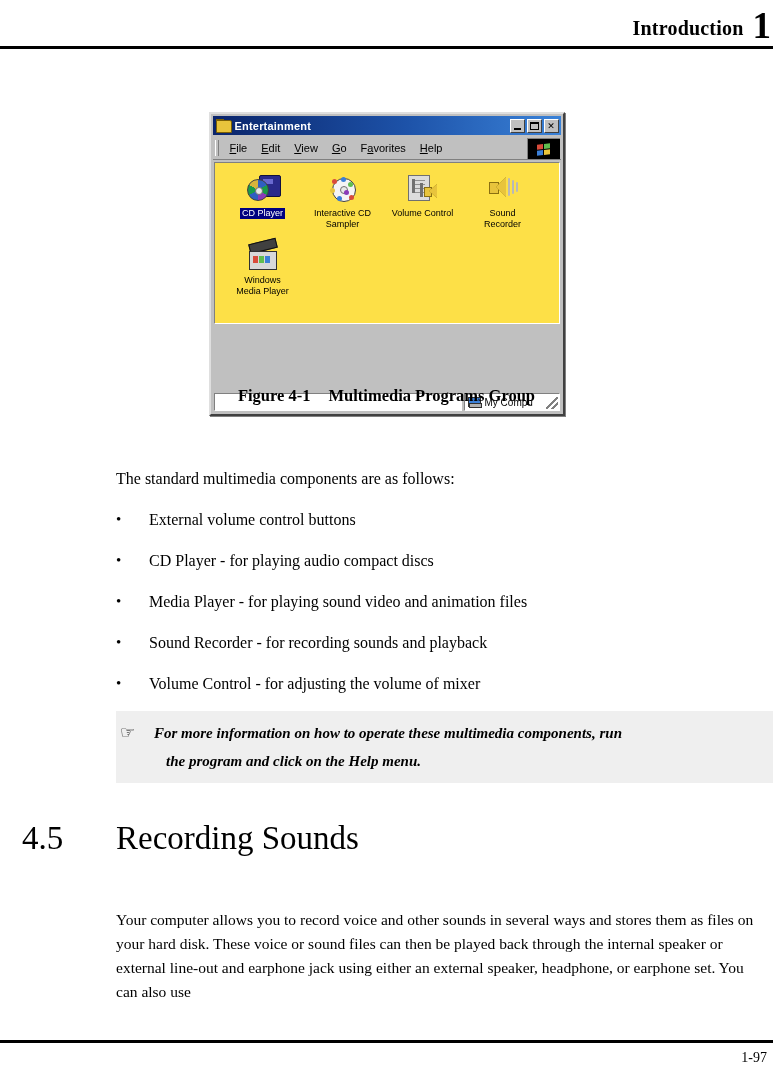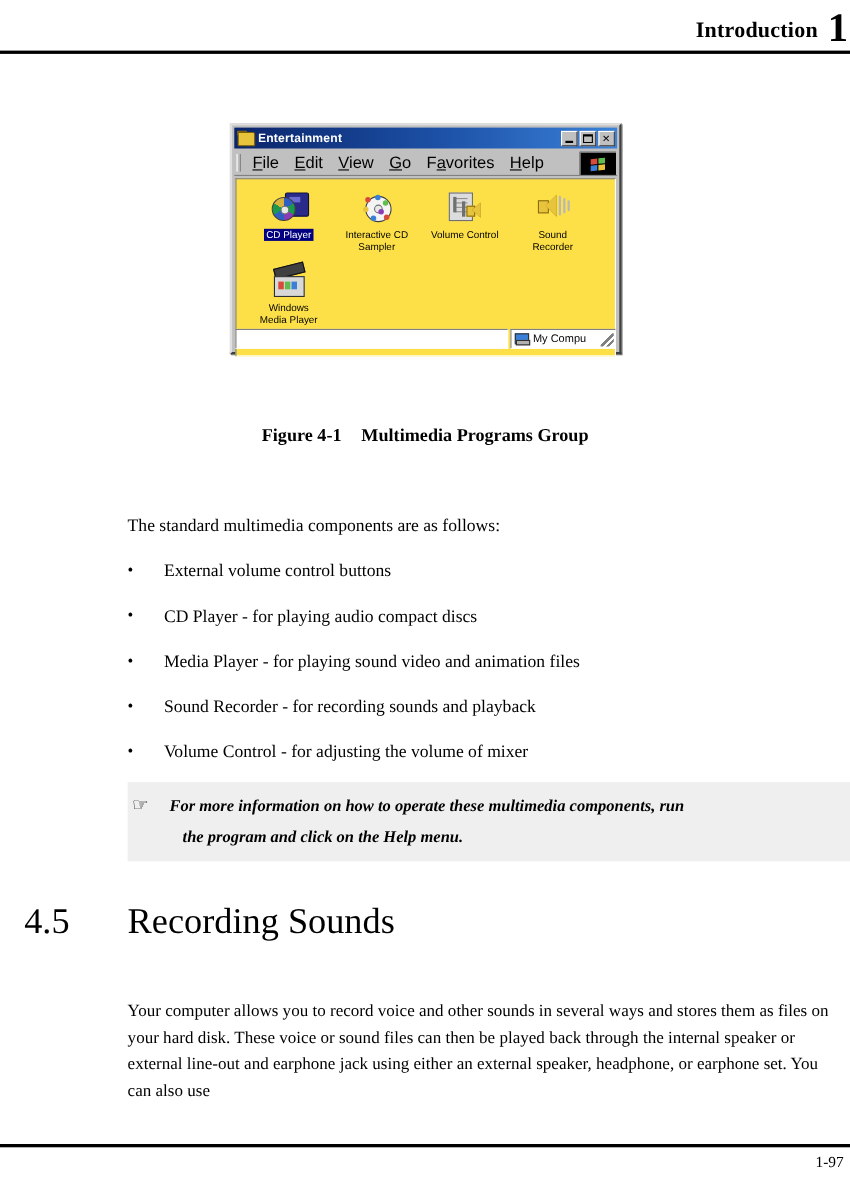--- a/index.html
+++ b/index.html
@@ -58,21 +58,21 @@
   #figure-block {
     position: absolute;
     left: 0;
     top: 112px;
     width: 773px;
   }
   #win-window {
     position: relative;
     margin: 0 auto;
     width: 356px;
-    height: 210px;
+    height: 304px;
     background: #c0c0c0;
     border-top: 2px solid #dfdfdf;
     border-left: 2px solid #dfdfdf;
     border-right: 2px solid #404040;
     border-bottom: 2px solid #404040;
     box-sizing: border-box;
     box-shadow: 1px 1px 0 #808080;
   }
   #win-titlebar {
     height: 19px;
@@ -153,21 +153,21 @@
   }
   #win-menu-grip {
     width: 4px; height: 16px;
     margin: 0 4px 0 2px;
     border-left: 1px solid #ffffff;
     border-right: 1px solid #808080;
     box-sizing: border-box;
   }
   .win-menu-item {
     font-family: "Liberation Sans", sans-serif;
-    font-size: 15px;
+    font-size: 11px;
     color: #000;
     padding: 1px 7px;
     white-space: nowrap;
   }
   .win-menu-item u { text-decoration: underline; }
   #win-logo-box {
     position: absolute;
     right: 1px; top: 1px;
     width: 32px; height: 20px;
     background: #000000;

